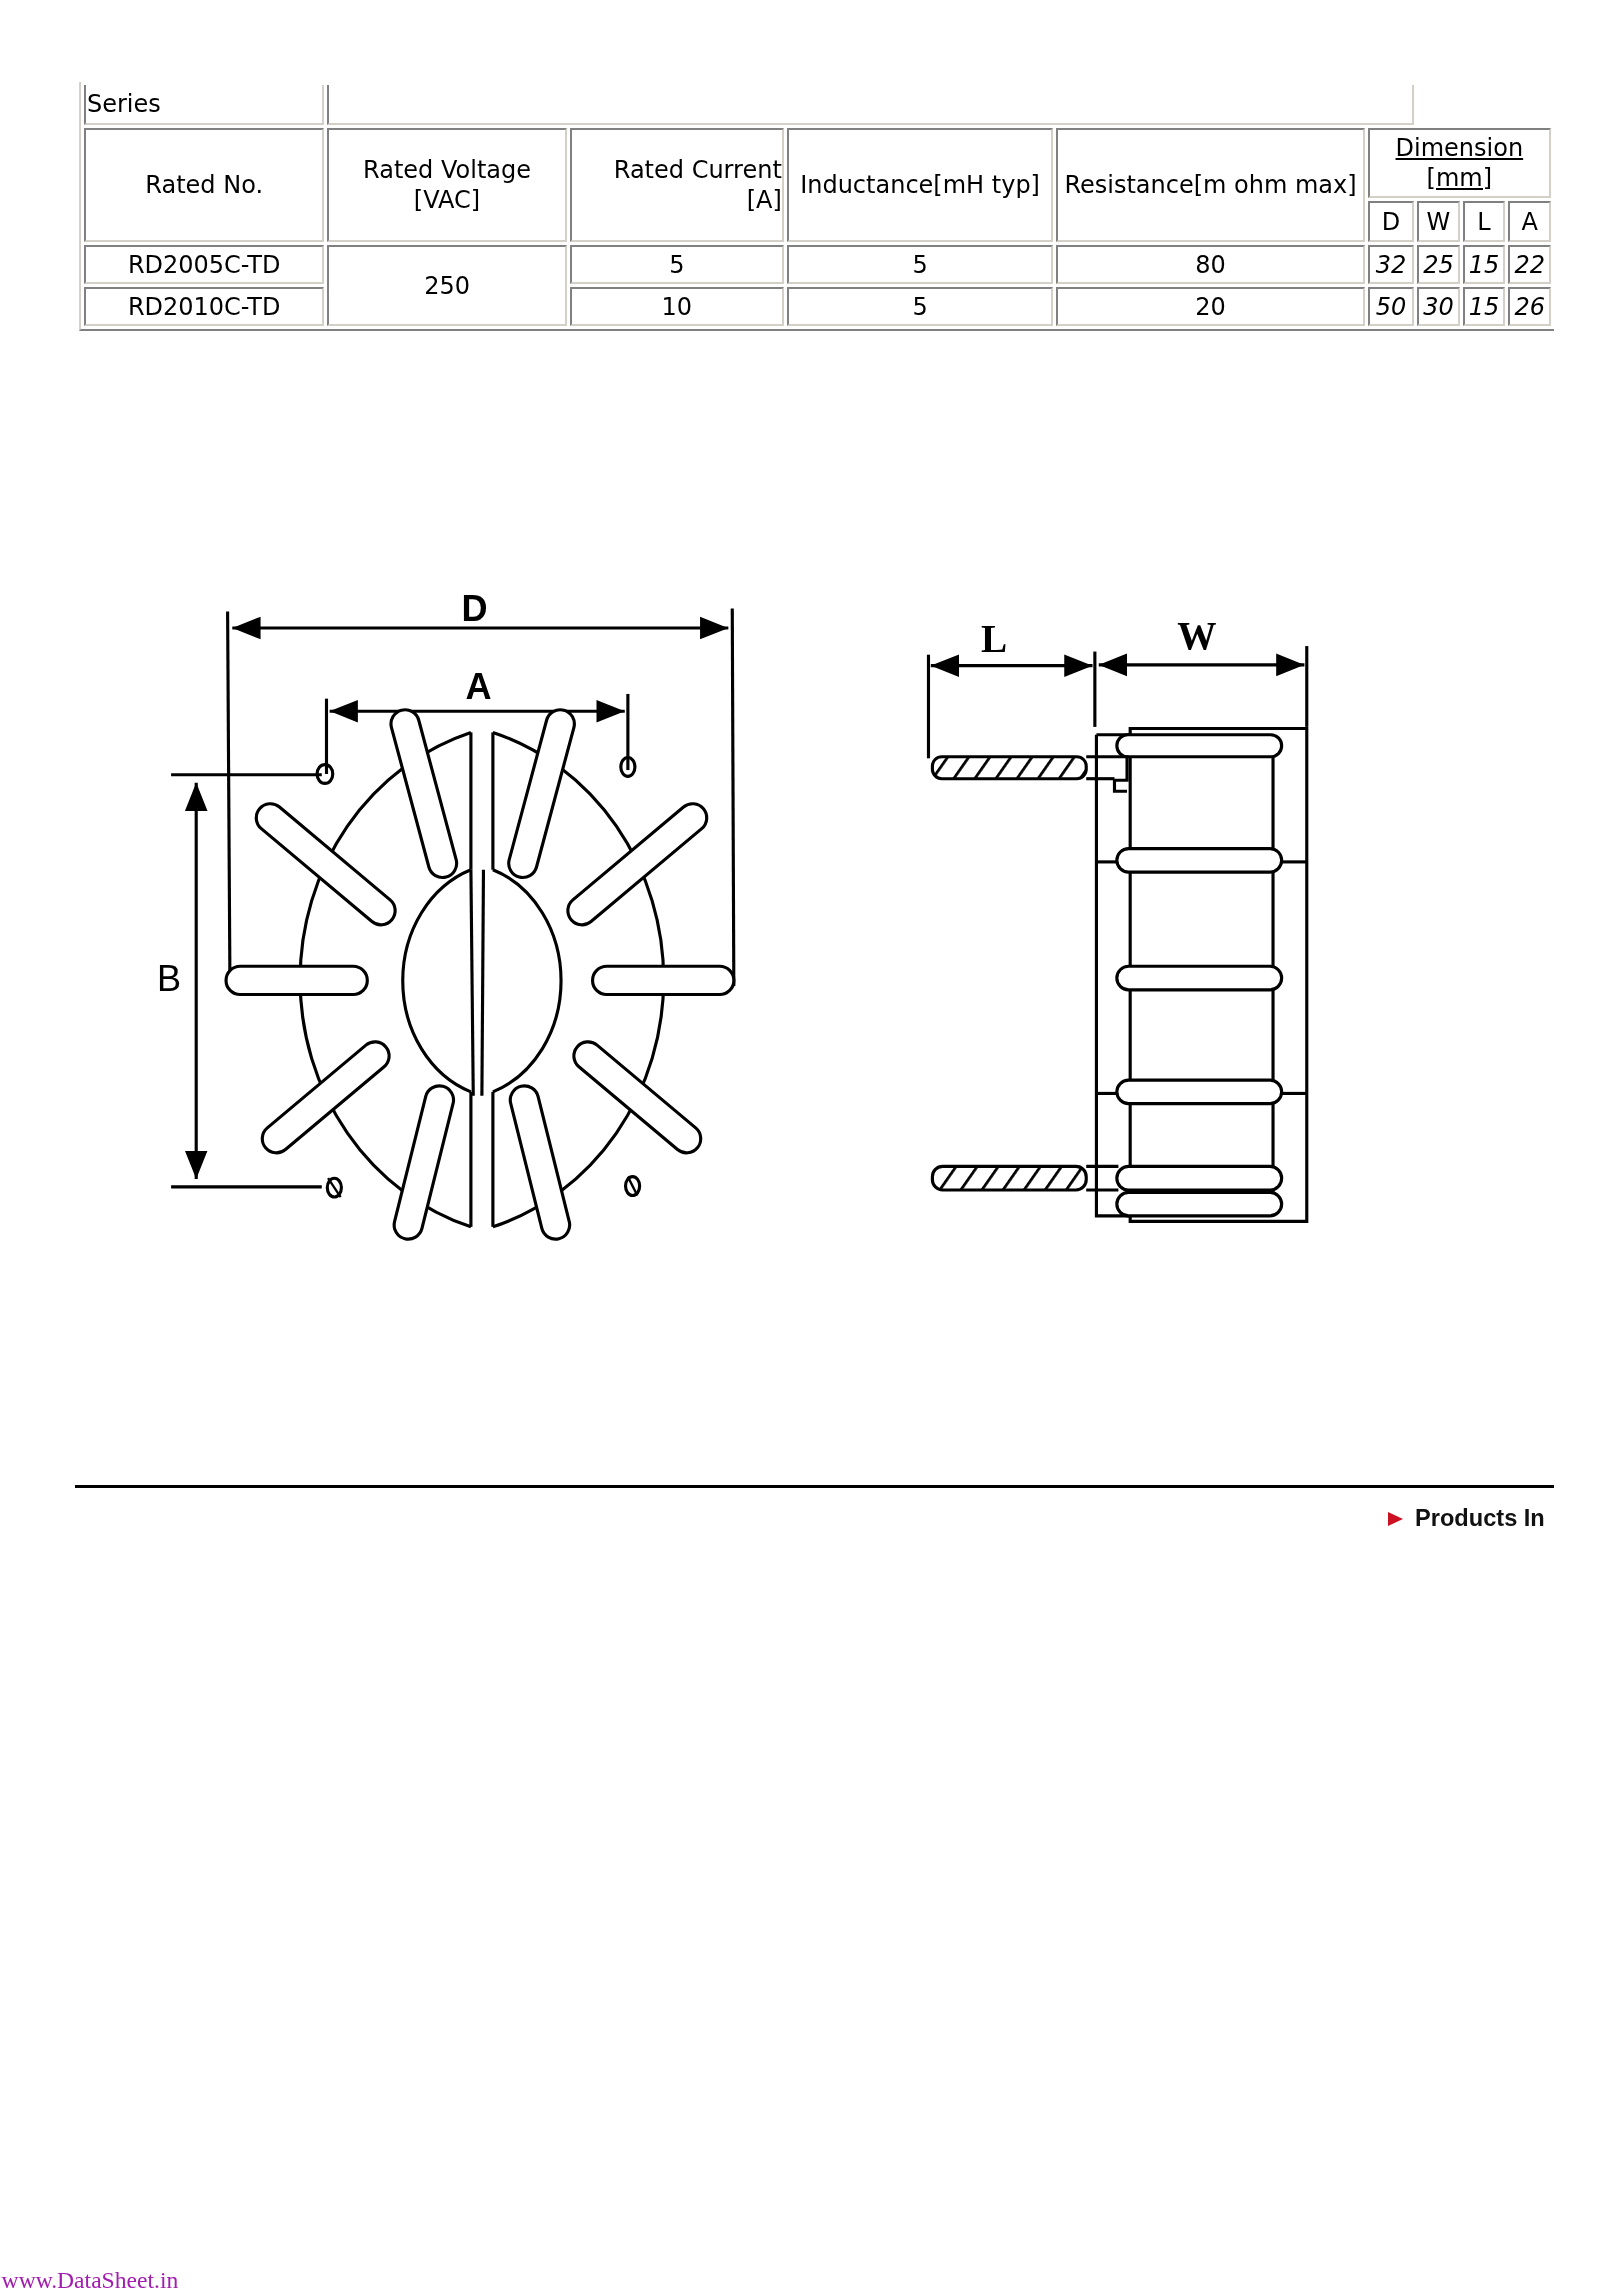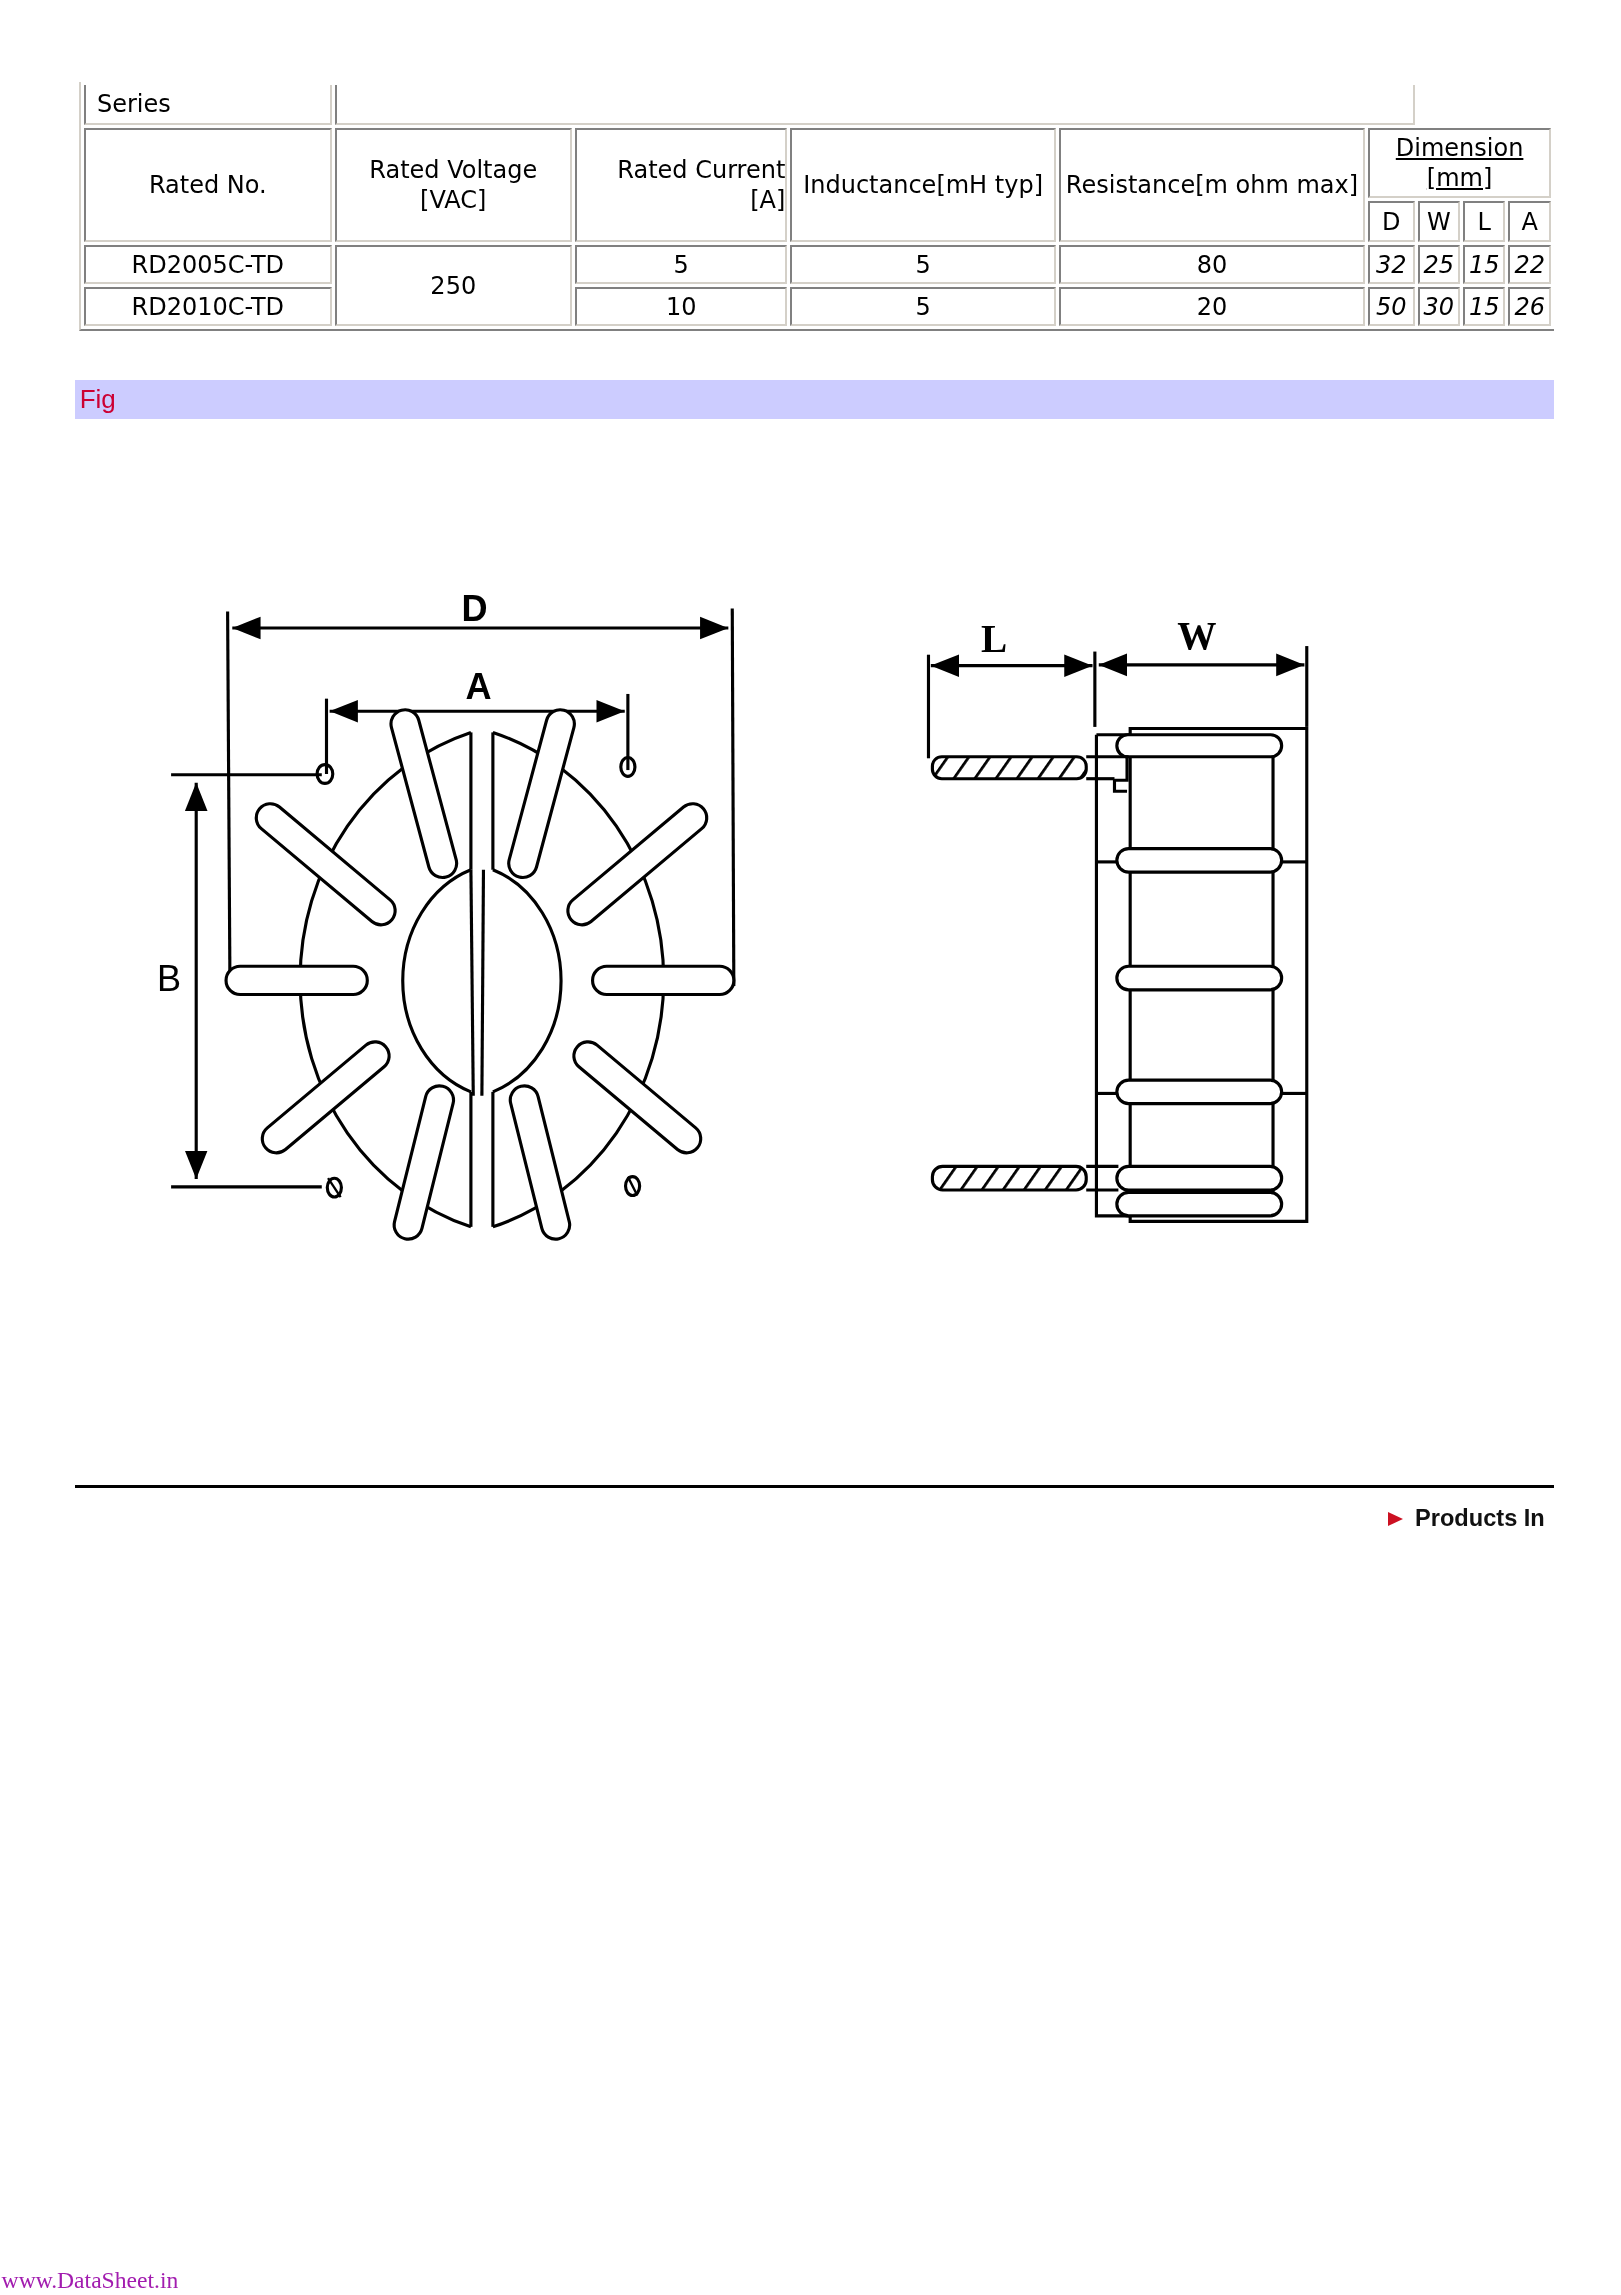--- a/index.html
+++ b/index.html
@@ -7,21 +7,21 @@
          font-family: "DejaVu Sans", "Liberation Sans", sans-serif; color: #000; }
 
   .page-clip { position: absolute; left: 0; top: 0; width: 1554px; height: 2295px; overflow: hidden; }
 
   
   .spec-table { position: absolute; left: 79px; top: 82px; border-collapse: separate;
                 border-spacing: 3.9px; border-left: 2.4px solid #d4d0c8; border-bottom: 2.4px solid #808080;
                 font-size: 24px; line-height: 30px; }
   .spec-table td { border: 2.4px solid; border-color: #808080 #d4d0c8 #d4d0c8 #808080;
                    text-align: center; vertical-align: middle; padding: 0; white-space: nowrap; }
-  .spec-table td.series-cell { text-align: left; padding-left: 11px; height: 38px; border-top: none; }
+  .spec-table td.series-cell { text-align: left; padding-left: 1px; height: 38px; border-top: none; }
   .spec-table td.series-empty { border-top: none; }
   .spec-table td.head { height: 110px; white-space: normal; }
   .spec-table td.dim-head { height: 63px; white-space: normal; text-decoration: underline; }
   .spec-table td.dim-sub { height: 35px; width: 31px; }
   .spec-table td.row-cell { height: 35px; }
   .spec-table td.dim-val { width: 31px; font-style: italic; }
 
   .fig-bar { position: absolute; left: 75px; top: 380px; width: 1479px; height: 39px;
              background: #ccccff; }
   .fig-bar span { position: absolute; left: 4.7px; top: 3.9px; font-size: 26px; color: #cc0033;
@@ -82,23 +82,20 @@
       <td class="row-cell">5</td>
       <td class="row-cell">20</td>
       <td class="row-cell dim-val">50</td>
       <td class="row-cell dim-val">30</td>
       <td class="row-cell dim-val">15</td>
       <td class="row-cell dim-val">26</td>
     </tr>
   </tbody>
     </table>
 
-  <div class="fig-bar">
-    <span>Fig</span>
-  </div>
 
   <svg class="drawing" width="1554" height="707" viewBox="0 700 1980 900">
     <defs>
       <pattern id="hatch" patternUnits="userSpaceOnUse" width="22" height="22" patternTransform="rotate(35)">
         <rect width="22" height="22" fill="#fff"></rect>
         <line x1="0" y1="0" x2="0" y2="22" stroke="#000" stroke-width="7"></line>
       </pattern>
       <marker id="arr" viewBox="0 0 10 10" refX="10" refY="5" markerWidth="9" markerHeight="9" orient="auto-start-reverse">
         <path d="M0,1 L10,5 L0,9 z" fill="#000"></path>
       </marker>

